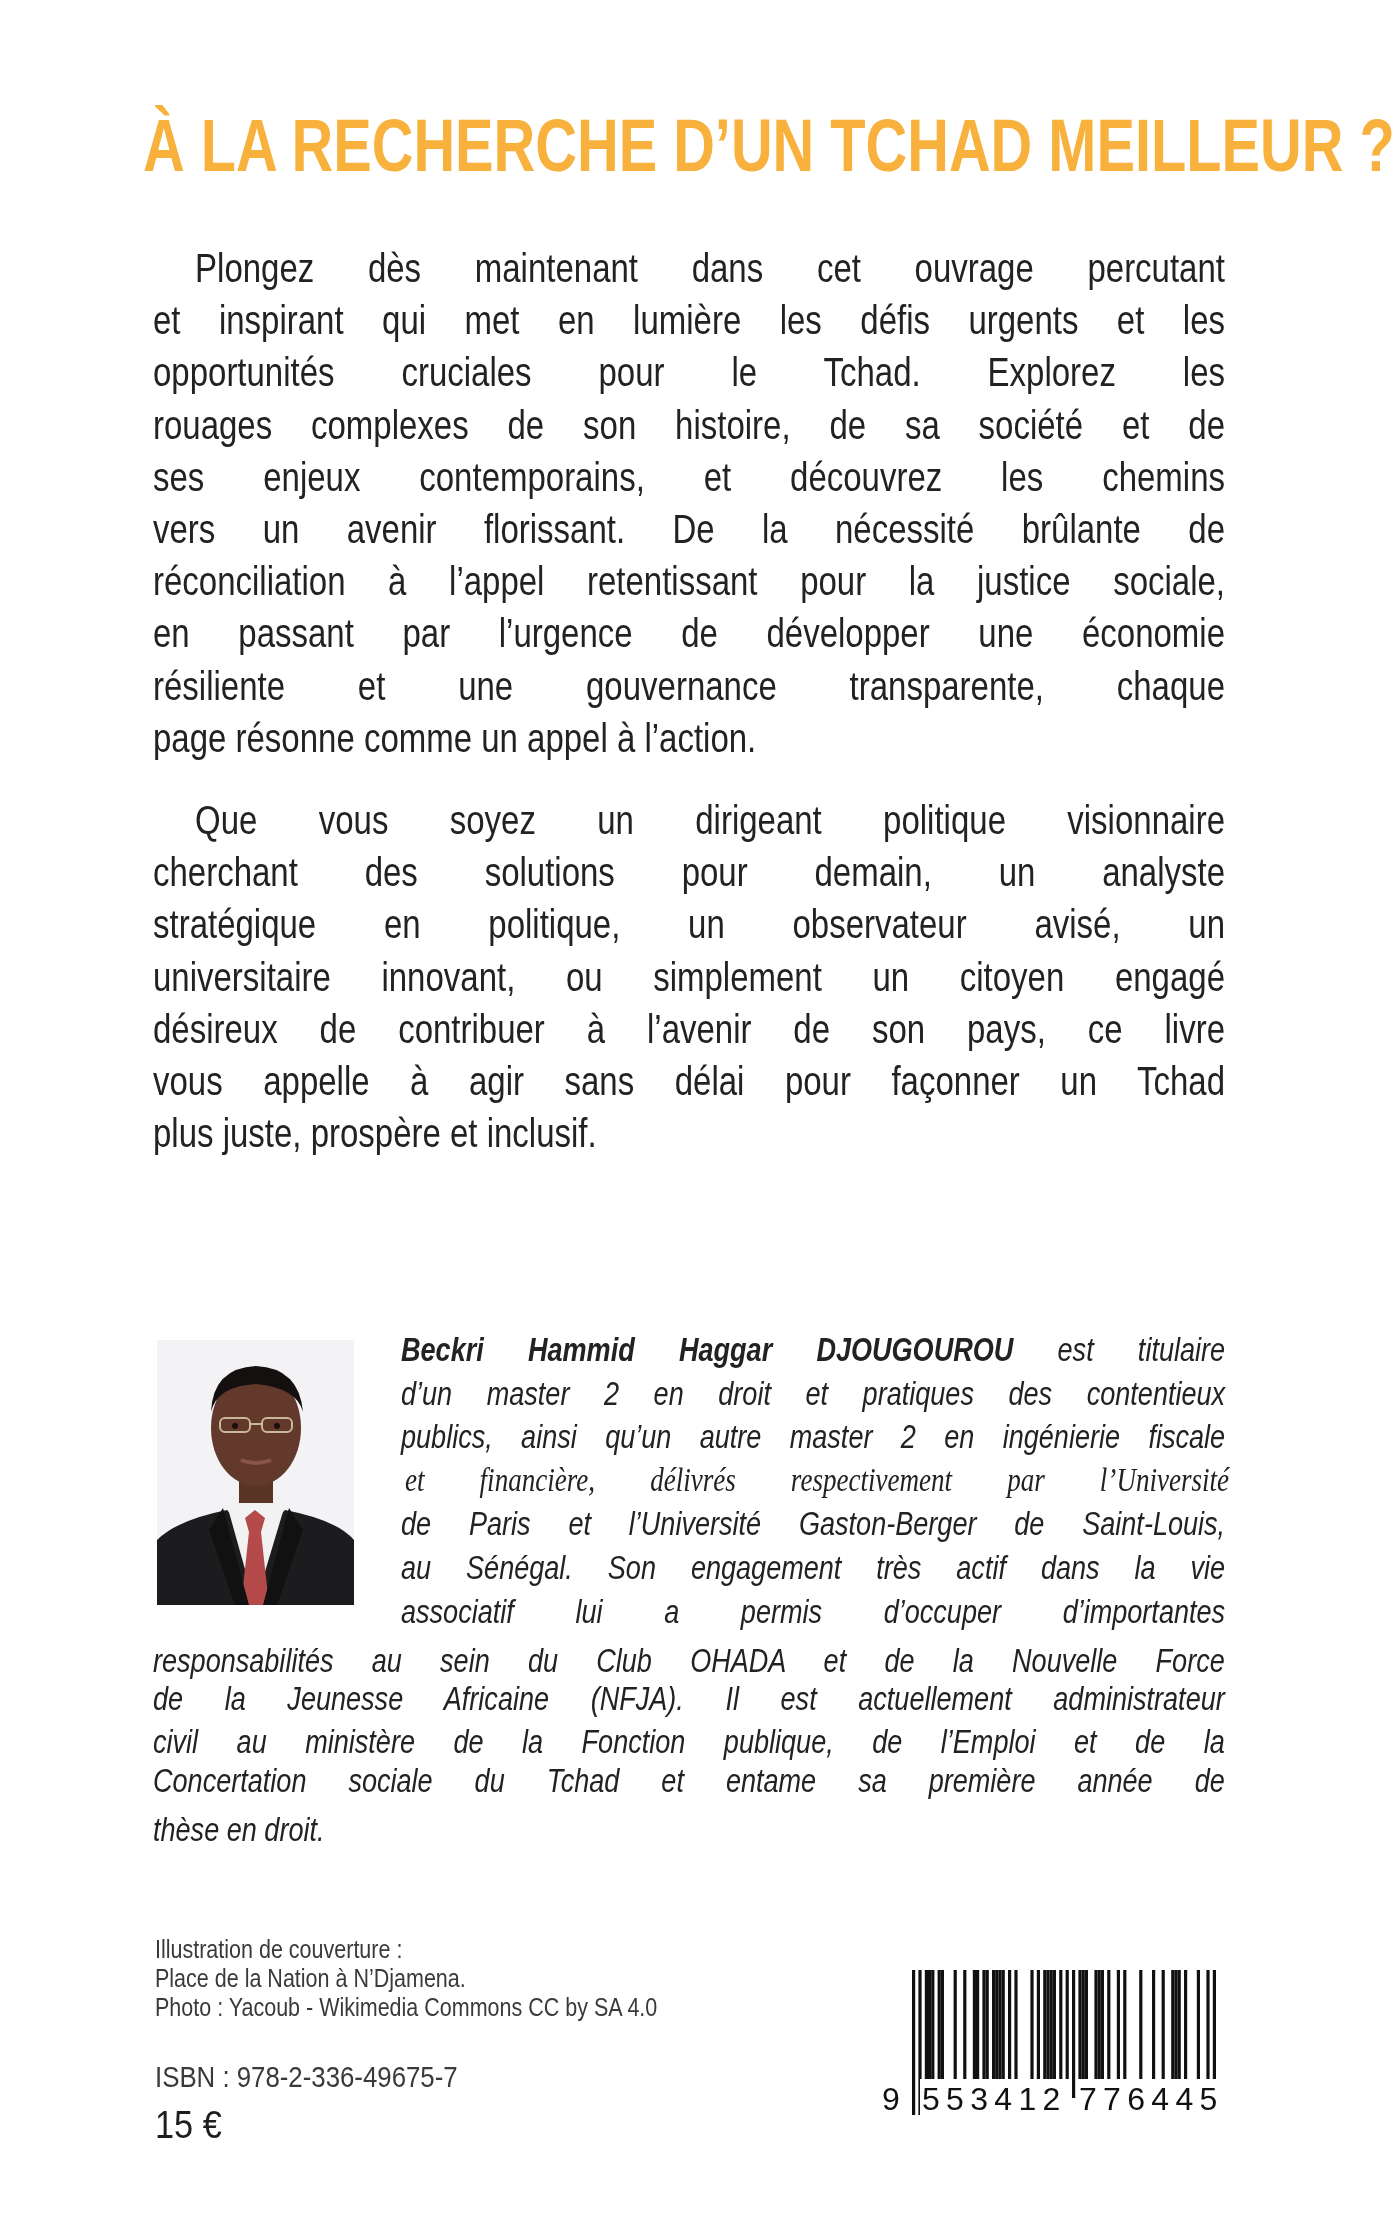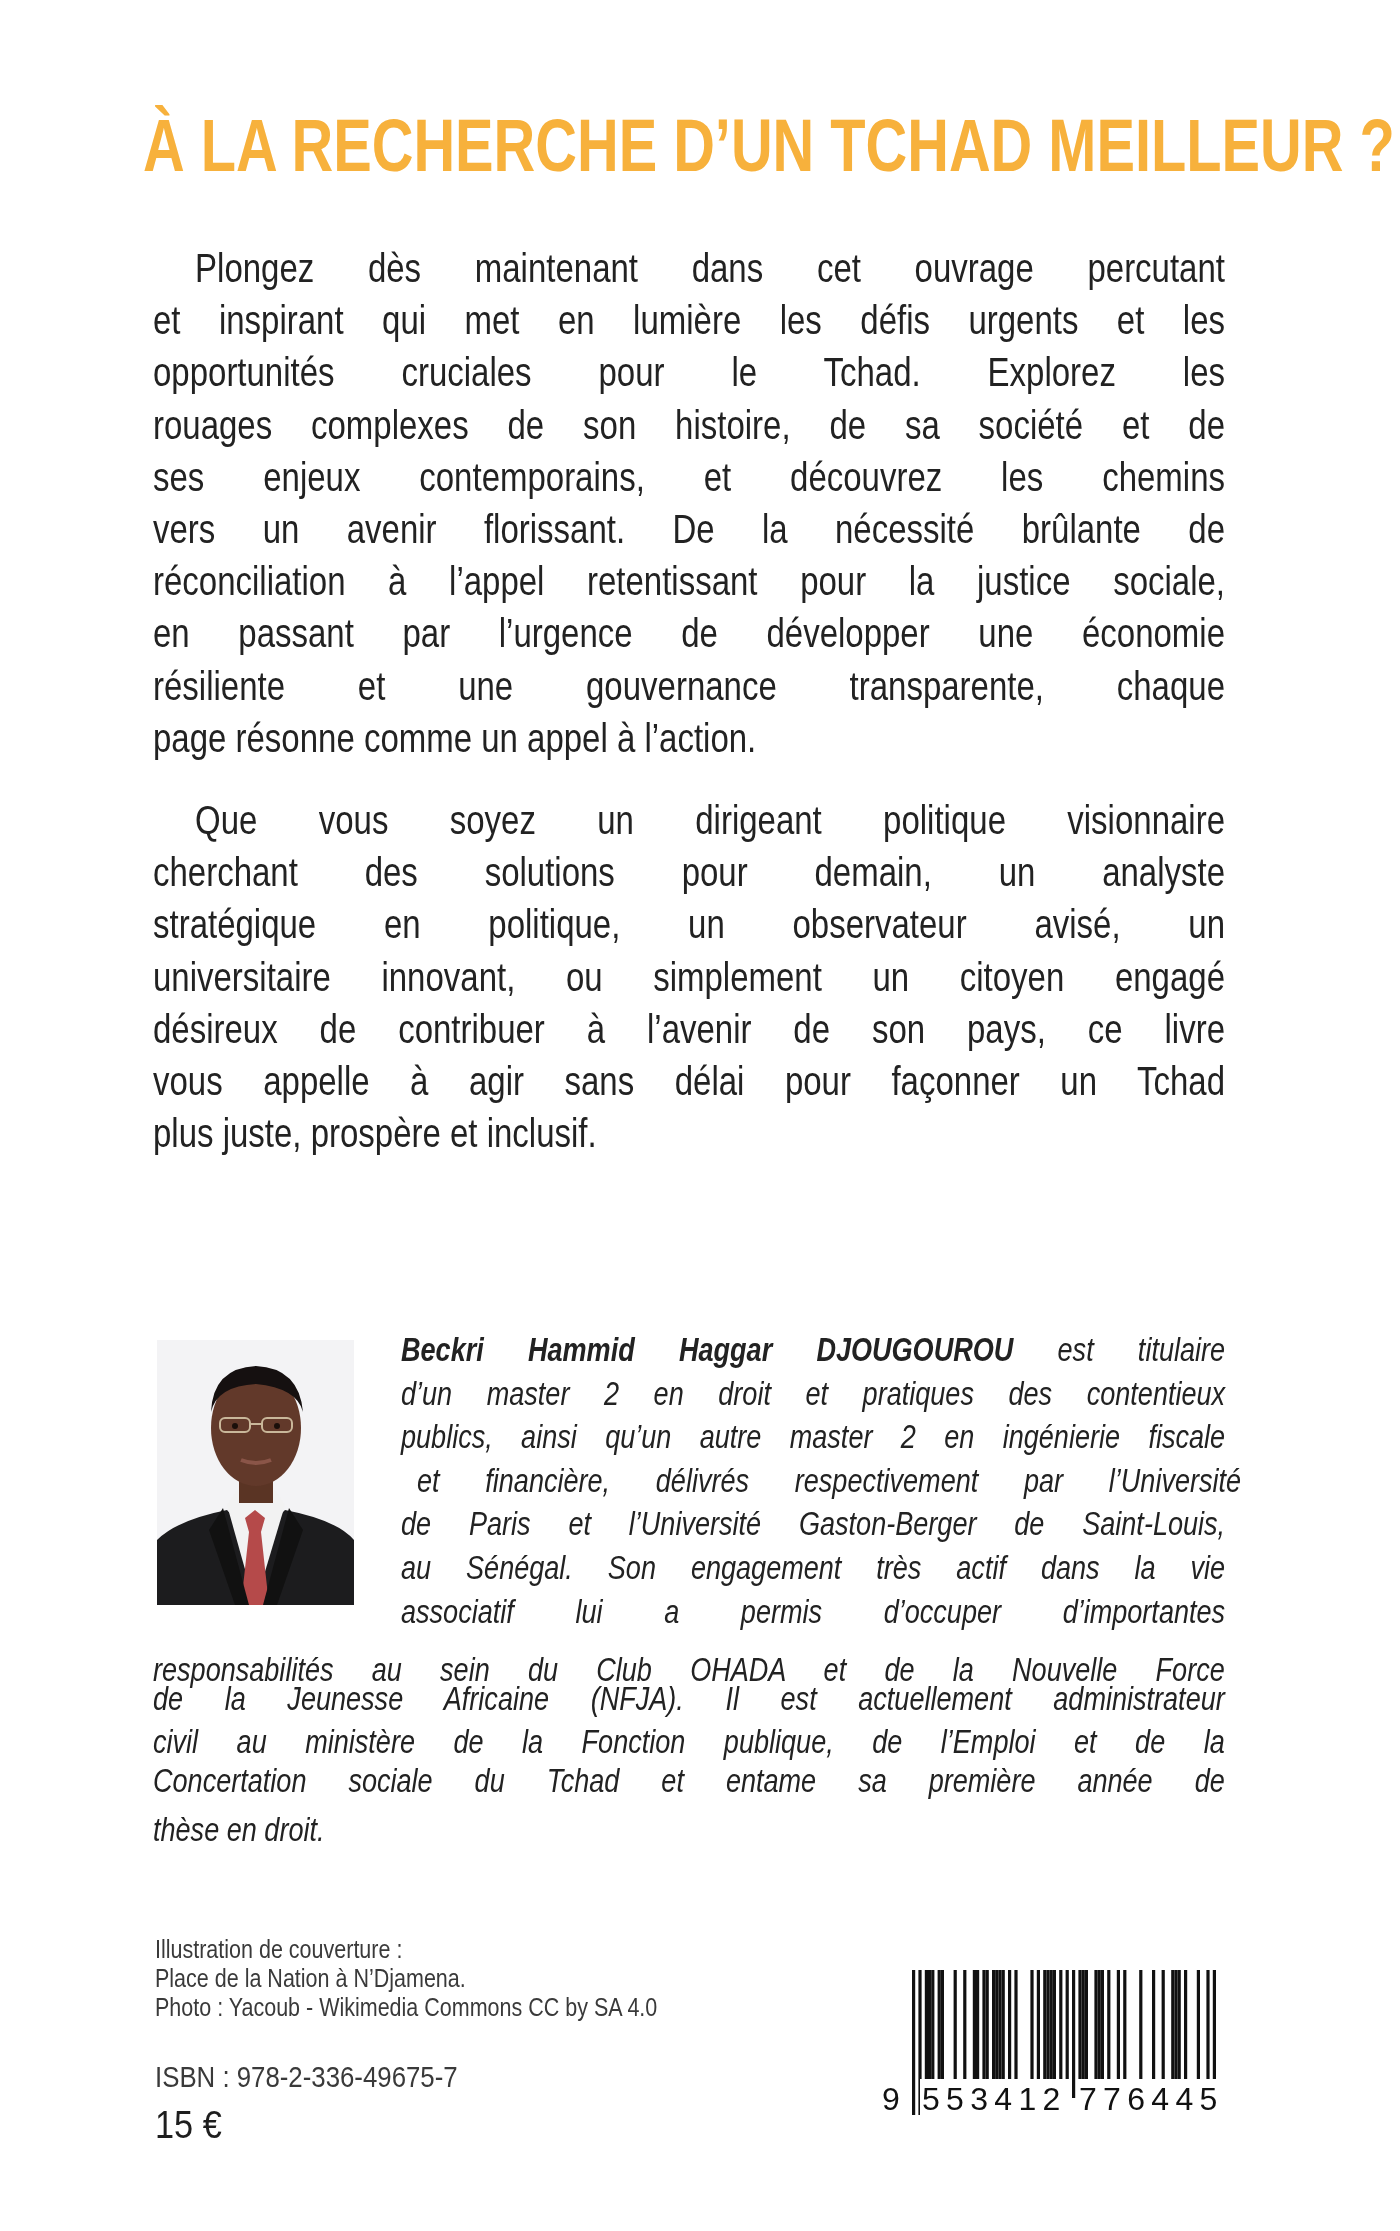--- a/index.html
+++ b/index.html
@@ -241,33 +241,33 @@
       <span class="bl-inner" style="width:1005px;">
         <span class="bio-name">Beckri Hammid Haggar DJOUGOUROU</span><span> est titulaire</span>
       </span>
     </div>
     <div class="bio-line" style="left:248px; width:824px; top:43.6px;">
       <span class="bl-inner" style="width:1005px;">d’un master 2 en droit et pratiques des contentieux</span>
     </div>
     <div class="bio-line" style="left:248px; width:824px; top:87.2px;">
       <span class="bl-inner" style="width:1005px;">publics, ainsi qu’un autre master 2 en ingénierie fiscale</span>
     </div>
-    <div class="bio-line" style="left:264px; width:824px; top:130.8px;">
+    <div class="bio-line" style="left:252px; width:824px; top:130.8px;font-family:Liberation Serif, serif;">
       <span class="bl-inner" style="width:1005px;">et financière, délivrés respectivement par l’Université</span>
     </div>
     <div class="bio-line" style="left:248px; width:824px; top:174.4px;">
       <span class="bl-inner" style="width:1005px;">de Paris et l’Université Gaston-Berger de Saint-Louis,</span>
     </div>
     <div class="bio-line" style="left:248px; width:824px; top:218px;">
       <span class="bl-inner" style="width:1005px;">au Sénégal. Son engagement très actif dans la vie</span>
     </div>
     <div class="bio-line" style="left:248px; width:824px; top:261.6px;">
       <span class="bl-inner" style="width:1005px;">associatif lui a permis d’occuper d’importantes</span>
     </div>
-    <div class="bio-line" style="left:0; width:1072px; top:320px;">
+    <div class="bio-line" style="left:0; width:1072px; top:311px;">
       <span class="bl-inner" style="width:1307px;">responsabilités au sein du Club OHADA et de la Nouvelle Force</span>
     </div>
     <div class="bio-line" style="left:0; width:1072px; top:348.8px;">
       <span class="bl-inner" style="width:1307px;">de la Jeunesse Africaine (NFJA). Il est actuellement administrateur</span>
     </div>
     <div class="bio-line" style="left:0; width:1072px; top:392.4px;">
       <span class="bl-inner" style="width:1307px;">civil au ministère de la Fonction publique, de l’Emploi et de la</span>
     </div>
     <div class="bio-line" style="left:0; width:1072px; top:431px;">
       <span class="bl-inner" style="width:1307px;">Concertation sociale du Tchad et entame sa première année de</span>

